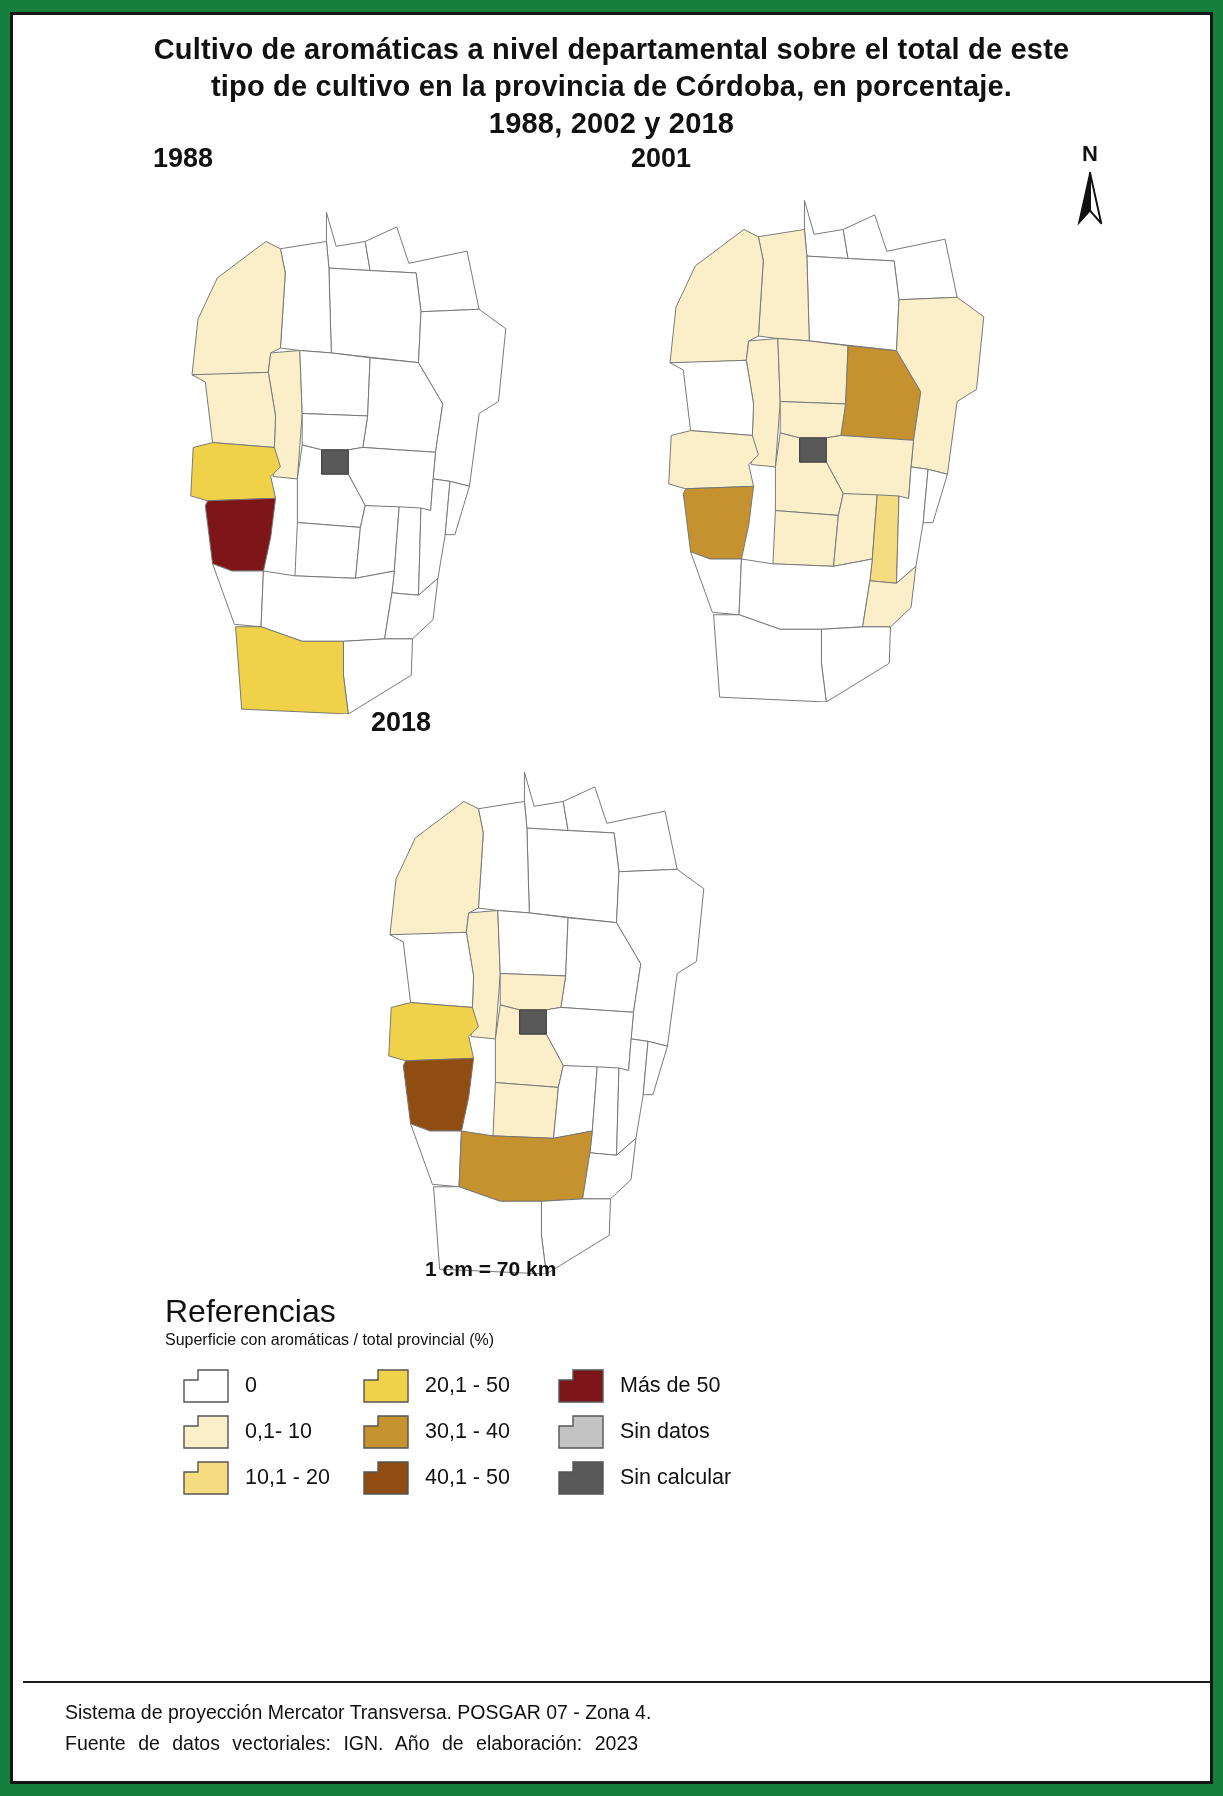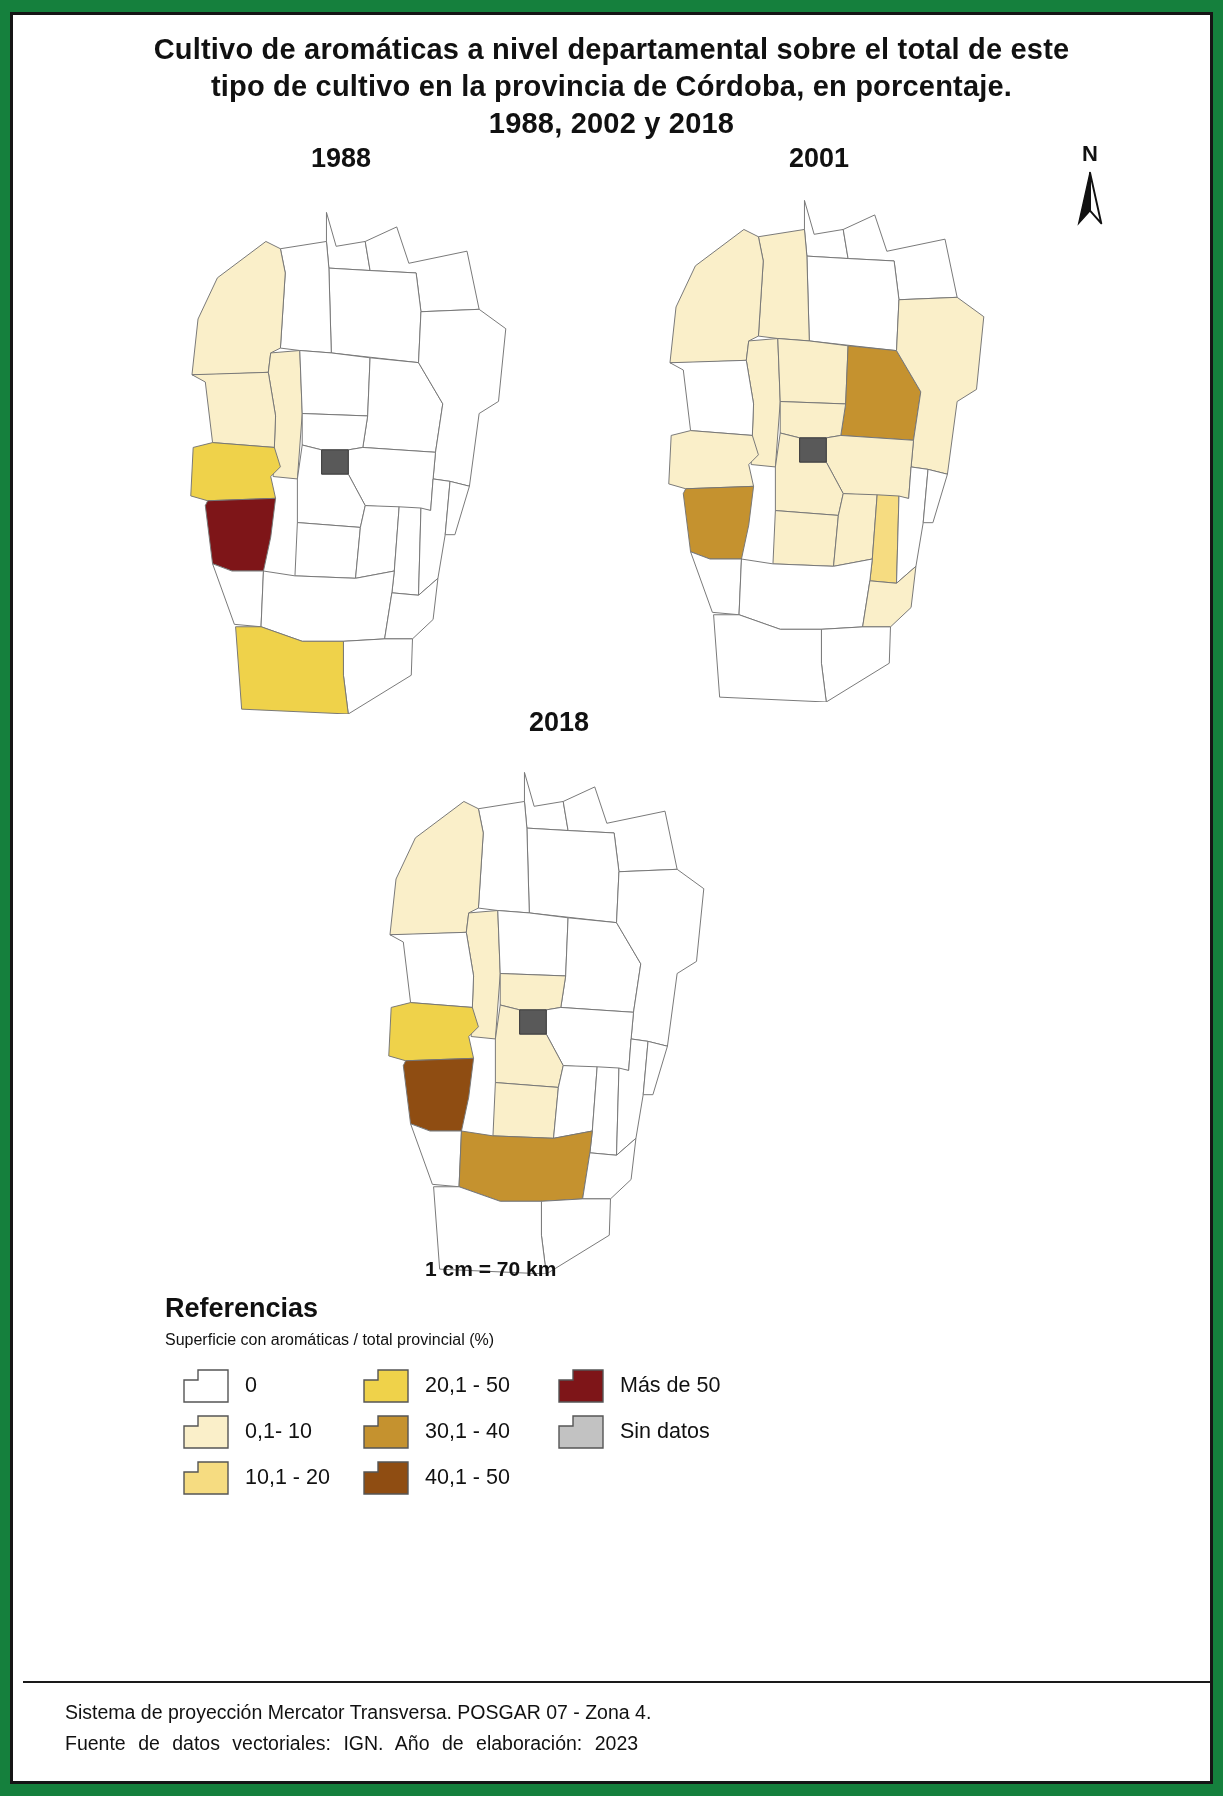--- a/index.html
+++ b/index.html
@@ -1,26 +1,26 @@
 <!DOCTYPE html>
 <html><head>
 <meta charset="utf-8">
 <style>
   html,body{margin:0;padding:0;background:#ffffff;}
   body{font-family:"Liberation Sans", sans-serif; color:#111;}
   .page{position:relative;width:1223px;height:1796px;background:#15803d;overflow:hidden;}
   .frame{position:absolute;left:10px;top:12px;right:10px;bottom:12px;border:3px solid #151515;background:#fff;}
   .title{position:absolute;left:0;right:0;top:16px;text-align:center;font-weight:bold;font-size:29px;line-height:1.28;letter-spacing:0.2px;}
-  .year-label{position:absolute;font-weight:bold;font-size:27px;text-align:center;width:376px;}
+  .year-label{position:absolute;font-weight:bold;font-size:27px;text-align:left;width:376px;}
   .map-box{position:absolute;width:376px;height:521px;}
   .map-box svg{width:100%;height:100%;}
   .north{position:absolute;text-align:center;width:44px;}
   .north .n{font-weight:bold;font-size:22px;line-height:1;display:block;margin-bottom:2px;}
   .scale-text{position:absolute;font-weight:bold;font-size:21px;text-align:right;}
-  .ref-heading{position:absolute;font-weight:bold;font-size:27px;}
+  .ref-heading{position:absolute;font-weight:normal;font-size:32px;}
   .ref-subtitle{position:absolute;font-size:16px;}
   .legend{position:absolute;display:flex;gap:0;}
   .legend .col{display:flex;flex-direction:column;gap:9px;}
   .legend .col1{width:180px;}
   .legend .col2{width:195px;}
   .legend .col3{width:260px;}
   .legend-item{display:flex;align-items:center;gap:16px;height:37px;}
   .legend-item svg{flex:0 0 auto;}
   .legend-item .lab{font-size:21.5px;white-space:nowrap;}
   .footer{position:absolute;left:0;right:0;bottom:0;height:84px;border-top:2px solid #1a1a1a;padding:14px 0 0 42px;font-size:19.5px;line-height:1.6;margin-left:10px;}
@@ -194,20 +194,26 @@
               <path class="sw" d="M1,11 L15,11 L15,1 L45,1 L45,33 L1,33 Z" stroke="#555" stroke-width="1.4" fill="#7E1518"></path>
             </svg>
           <span class="lab">Más de 50</span>
         </div>
         <div class="legend-item">
           <svg width="46" height="34" viewBox="0 0 46 34">
               <path class="sw" d="M1,11 L15,11 L15,1 L45,1 L45,33 L1,33 Z" stroke="#555" stroke-width="1.4" fill="#C2C2C2"></path>
             </svg>
           <span class="lab">Sin datos</span>
         </div>
+        <div class="legend-item">
+          <svg width="46" height="34" viewBox="0 0 46 34">
+              <path class="sw" d="M1,11 L15,11 L15,1 L45,1 L45,33 L1,33 Z" stroke="#555" stroke-width="1.4" fill="#595959"></path>
+            </svg>
+          <span class="lab">Sin calcular</span>
+        </div>
       </div>
     </div>
 
     <div class="footer">
       <div class="l1">Sistema de proyección Mercator Transversa. POSGAR 07 - Zona 4.</div>
       <div class="l2">Fuente de datos vectoriales:  IGN.  Año de elaboración:  2023</div>
     </div>
 
   </div>
 </div>

